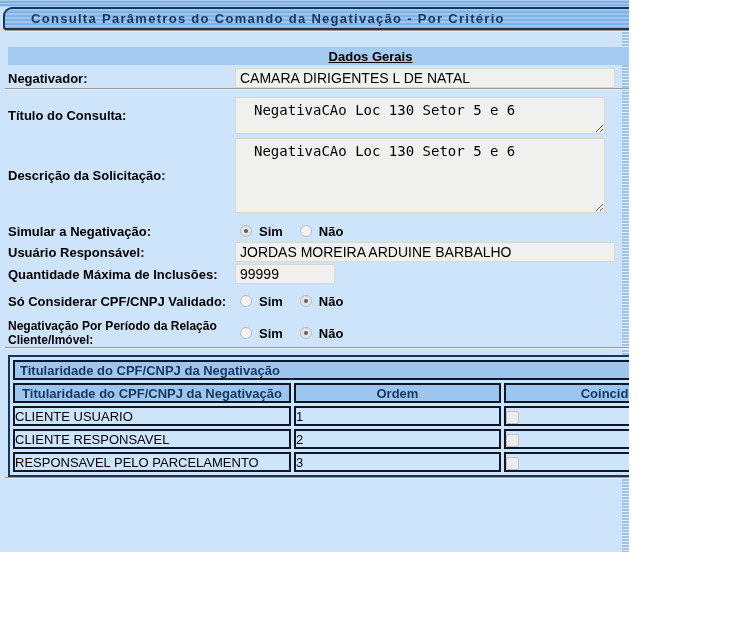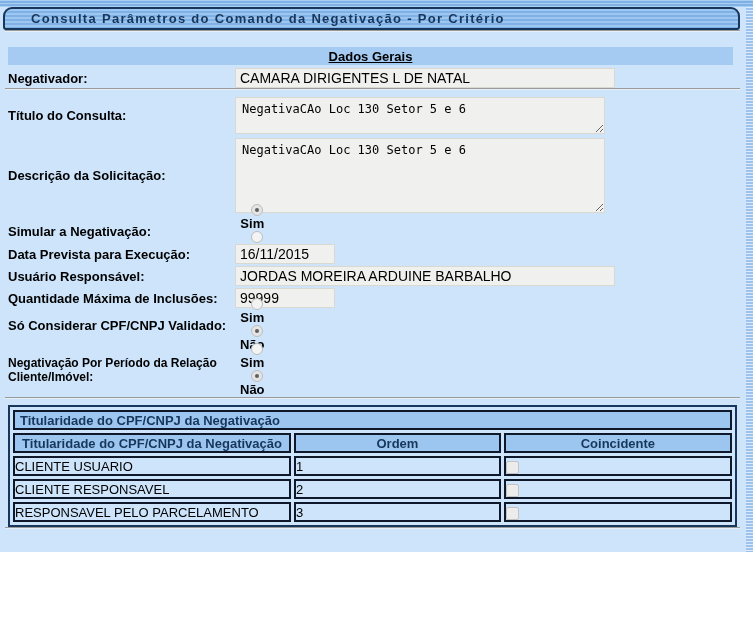--- a/index.html
+++ b/index.html
@@ -2,21 +2,21 @@
 <html><head>
 <meta charset="utf-8">
 <style>
   * { margin:0; padding:0; box-sizing:border-box; }
   html,body { background:#ffffff; }
   body { font-family:"Liberation Sans", sans-serif; }
 
   .screen { width:753px; height:636px; background:#ffffff; position:relative; overflow:hidden; }
 
   .content {
-    position:absolute; top:0; left:0; width:753px; height:552px;
+    position:absolute; top:0; left:0; width:629px; height:552px;
     background:#cde4fb; overflow:hidden;
   }
 
   .top-strip {
     position:absolute; top:0; left:0; width:753px; height:7px;
     background:repeating-linear-gradient(180deg,#a9cef4 0 1px,#7fb1e4 1px 3px);
   }
   .right-strip {
     position:absolute; top:7px; right:0; width:7px; height:545px;
     background:repeating-linear-gradient(180deg,#dcebfb 0 1px,#9dc3ec 1px 3px);
@@ -71,26 +71,26 @@
     height:20px; background:#f0f0ee; border:1px solid #d9d9d2;
     font-family:"Liberation Sans", sans-serif; font-size:14px; color:#000;
     padding:0 4px;
   }
   .w-wide  { width:380px; }
   .w-short { width:100px; }
 
   textarea.ta {
     width:370px; background:#f0f0ee; border:1px solid #d9d9d2;
     font-family:"DejaVu Sans Mono","Liberation Mono", monospace;
-    font-size:12px; color:#000; padding:4px 6px; resize:both; overflow:hidden;
+    font-size:14px; color:#000; padding:4px 18px; resize:both; overflow:hidden;
   }
   .ta-small { height:37px; }
   .ta-big   { height:75px; }
 
-  .radio-group { display:flex; align-items:center; padding-left:5px;flex-direction:column; }
+  .radio-group { display:flex; align-items:center; padding-left:5px; }
   .radio {
     width:12px; height:12px; border-radius:50%;
     background:#f3f3f3; border:1px solid #bdbdbd;
     display:inline-block; position:relative; margin-right:7px;
   }
   .radio.checked { background:#e4e4e4; }
   .radio.checked::after {
     content:""; position:absolute; top:3px; left:3px;
     width:4px; height:4px; border-radius:50%; background:#5f5f5f;
   }
@@ -160,24 +160,20 @@
       <div class="row r-simular">
         <div class="lbl">Simular a Negativação:</div>
         <div class="radio-group">
           <span class="radio checked"></span>
           <span class="radio-label">Sim</span>
           <span class="radio"></span>
           <span class="radio-label">Não</span>
         </div>
       </div>
 
-      <div class="row r-data">
-        <div class="lbl">Data Prevista para Execução:</div>
-        <input class="text-input w-short" readonly="" value="16/11/2015" style="">
-      </div>
 
       <div class="row r-usuario">
         <div class="lbl">Usuário Responsável:</div>
         <input class="text-input w-wide" readonly="" value="JORDAS MOREIRA ARDUINE BARBALHO" style="">
       </div>
 
       <div class="row r-quantidade">
         <div class="lbl">Quantidade Máxima de Inclusões:</div>
         <input class="text-input w-short" readonly="" value="99999" style="">
       </div>

